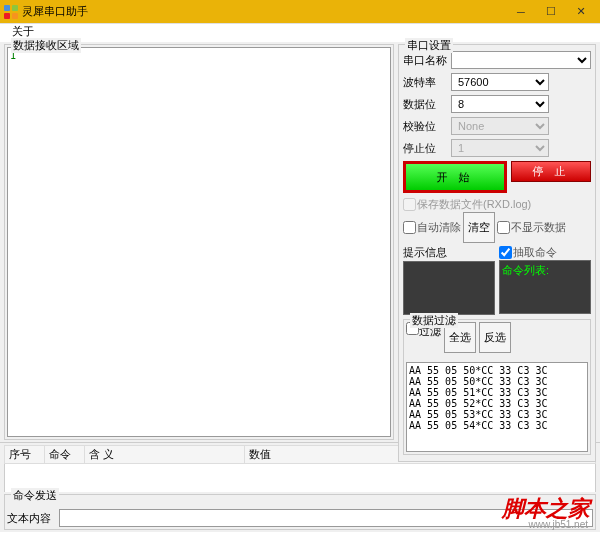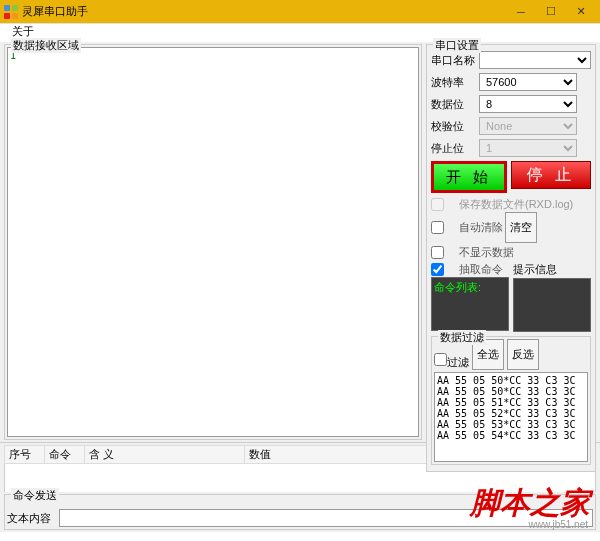--- a/index.html
+++ b/index.html
@@ -21,41 +21,41 @@
 .textarea-recv{width:100%;height:100%;background:#fff;border:1px solid #999;padding:2px;font-family:monospace;font-size:10px;resize:none;color:#008000}
 .right-col{flex:1;padding-left:4px;display:flex;flex-direction:column;gap:2px}
 .settings{padding:6px 4px}
 .form-row{display:flex;align-items:center;margin-bottom:4px;gap:4px}
 .form-label{width:44px;font-size:11px}
 select,input[type=text]{border:1px solid #999;background:#fff;height:18px;padding:0 2px;font-size:11px}
 select:disabled,input:disabled{background:#e8e8e8;color:#888}
 .sel-wide{flex:1}
 .sel-mid{width:98px}
 .action-row{display:flex;gap:4px;margin:4px 0}
-.btn-start{width:76px;height:32px;background:linear-gradient(#5f5,#0c0);border:3px solid #c00;font-size:15px;letter-spacing:4px}
-.btn-stop{width:80px;height:28px;background:linear-gradient(#f55,#c00);border:1px solid #800;color:#fff;font-size:16px;letter-spacing:4px}
+.btn-start{width:104px;height:32px;background:linear-gradient(#5f5,#0c0);border:3px solid #c00;font-size:11px;letter-spacing:4px}
+.btn-stop{width:80px;height:21px;background:linear-gradient(#f55,#c00);border:1px solid #800;color:#fff;font-size:11px;letter-spacing:4px}
 .chk-row{display:flex;align-items:center;gap:2px;flex-wrap:wrap;font-size:11px}
-.chk-row label{display:flex;gap:15px;color:#555}
+.chk-row label{display:flex;gap:1px;color:#555}
 .chk-row .disabled{color:#999}
 .btn-sm{height:31px;padding:0 4px;border:1px solid #999;background:#f5f5f5;font-size:11px}
 .info-row{display:flex;gap:4px;margin-top:2px}
 .info-box{flex:1}
 .info-label{font-size:11px;margin-bottom:1px}
 .info-panel{background:#3a3a3a;border:1px solid #666;height:54px;color:#0f0;font-size:10px;padding:2px;font-family:monospace}
 .filter-box{margin-top:4px}
-.filter-head{display:flex;align-items:flex-end;gap:3px;margin-bottom:2px}
+.filter-head{display:flex;align-items:flex-start;gap:3px;margin-bottom:9px}
 .filter-list{background:#fff;border:1px solid #999;height:90px;padding:2px;font-family:monospace;font-size:10px;overflow:auto;white-space:pre}
 .bottom-table{height:50px;background:#f0f0f0;border-top:1px solid #ccc;padding:2px 4px}
 .tbl{width:100%;border-collapse:collapse;background:#7dd3fc;border:1px solid #ccc}
 .tbl th{text-align:left;font-weight:normal;background:#f5f5f5;border:1px solid #ddd;padding:1px 4px;font-size:11px}
 .tbl-body{height:30px;background:#fff;border:1px solid #ccc;border-top:none}
 .send-area{background:#f0f0f0;padding:2px 4px;height:40px;position:relative}
 .send-row{display:flex;align-items:center;gap:8px;margin-top:12px}
 .send-input{flex:1;height:18px;border:1px solid #999;background:#fff}
-.watermark{position:absolute;right:10px;bottom:8px;font-family:"KaiTi",serif;font-size:30px;color:#d00;font-style:italic;font-weight:bold}
+.watermark{position:absolute;right:10px;bottom:8px;font-family:"KaiTi",serif;font-size:22px;color:#d00;font-style:italic;font-weight:bold}
 .watermark-url{position:absolute;right:12px;bottom:2px;font-size:10px;color:#999;}
 </style>
 </head>
 <body>
 
 <div class="titlebar">
   <span class="app-icon"></span>
   <span class="title-text">灵犀串口助手</span>
   <div class="win-btns">
     <div class="win-btn">─</div>
@@ -119,31 +119,31 @@
           </label>
         <button class="btn-sm">清空</button>
         <label>
             <input type="checkbox" style="">
             <span>不显示数据</span>
           </label>
       </div>
 
       <div class="info-row">
         <div class="info-box">
+          <div class="info-label">提示信息</div>
+          <div class="info-panel"></div>
+        </div>
+        <div class="info-box">
           <div class="chk-row">
               <label>
                 <input type="checkbox" checked="" style="">
                 <span>抽取命令</span>
               </label>
             </div>
           <div class="info-panel"><span>命令列表:</span></div>
-        </div>
-        <div class="info-box">
-          <div class="info-label">提示信息</div>
-          <div class="info-panel"></div>
         </div>
       </div>
 
       <div class="fieldset filter-box">
         <span class="fieldset-label">数据过滤</span>
         <div class="filter-head">
           <label><input type="checkbox" style=""><span>过滤</span></label>
           <button class="btn-sm">全选</button>
           <button class="btn-sm">反选</button>
         </div>

